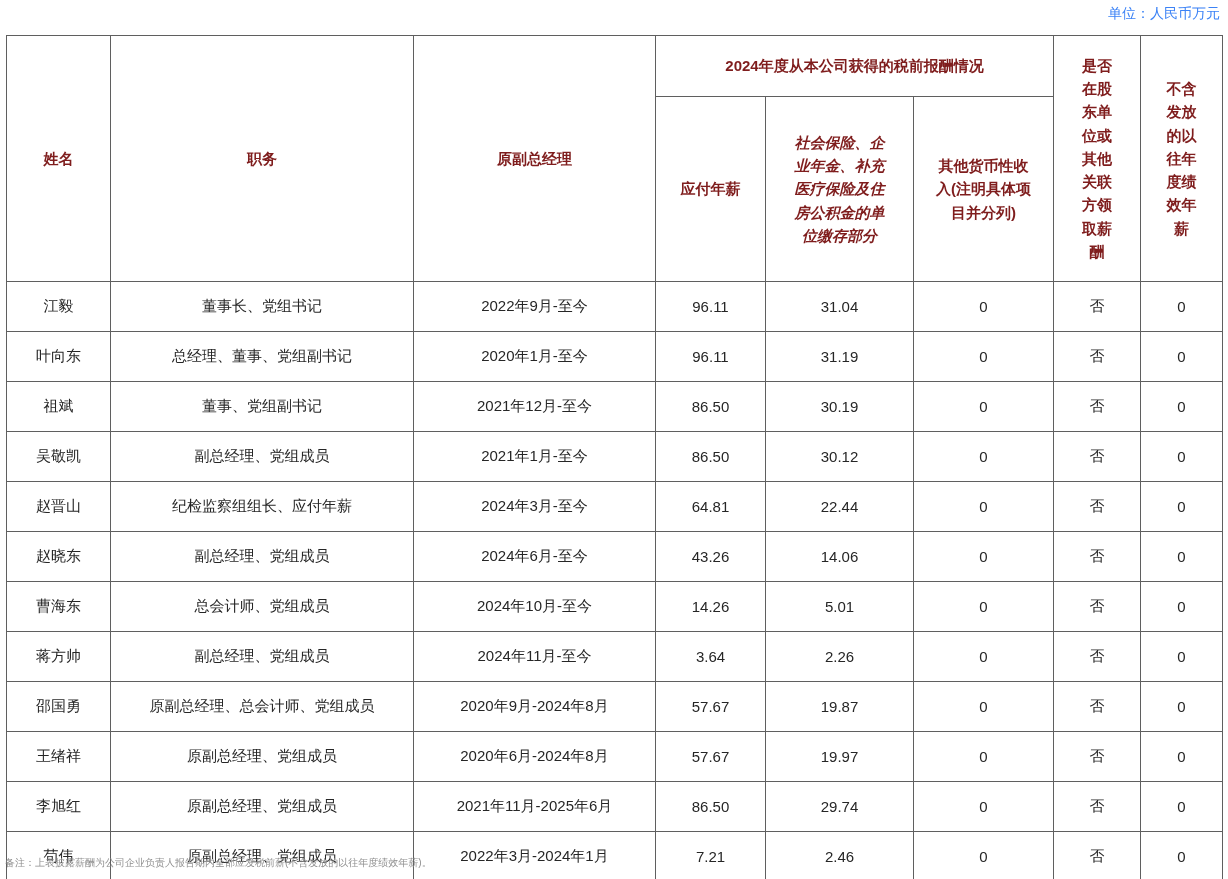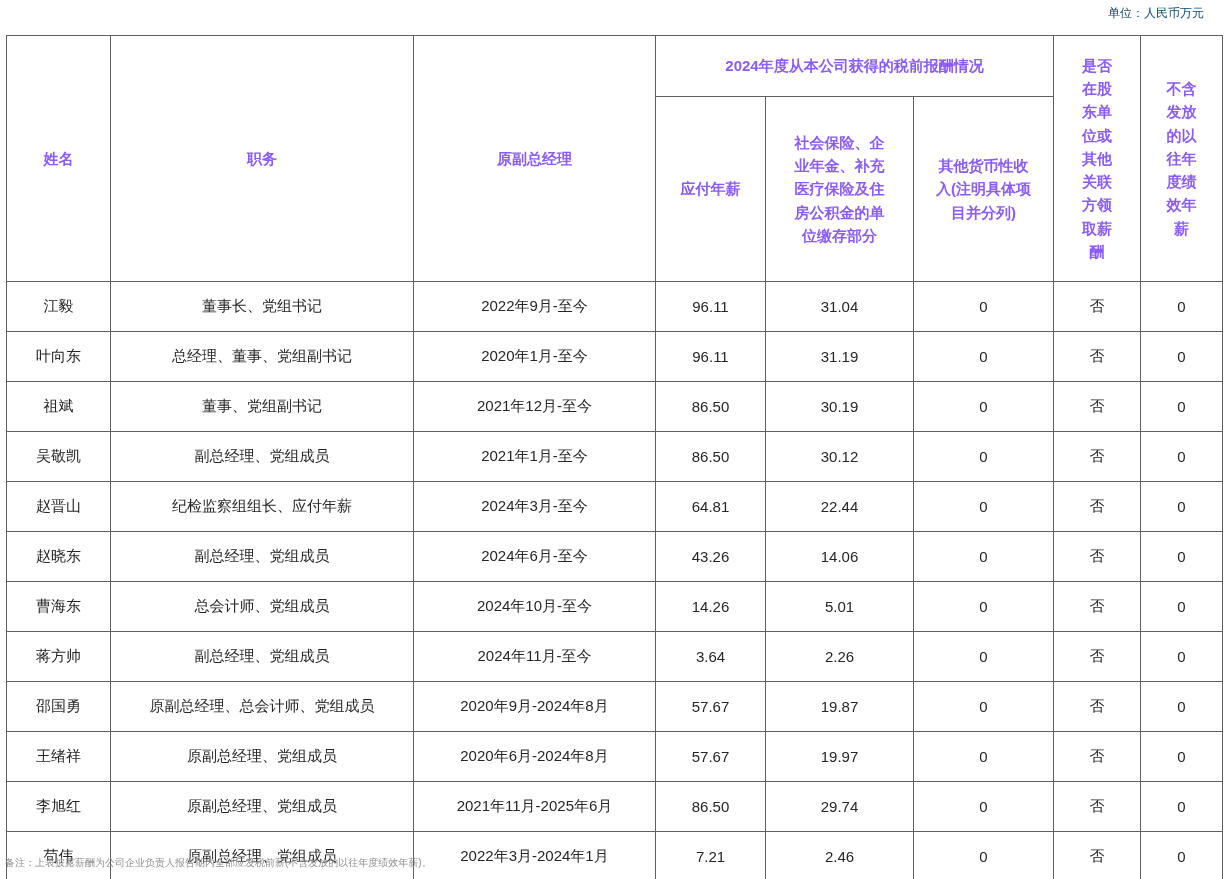--- a/index.html
+++ b/index.html
@@ -11,23 +11,23 @@
   .page {
     position: relative;
     width: 1228px;
     height: 879px;
     background: #ffffff;
     overflow: hidden;
   }
   .unit-label {
     position: absolute;
     top: 5px;
-    right: 24px;
-    font-size: 12px;
-    color: #0c4a6e;
+    right: 8px;
+    font-size: 14px;
+    color: #3b82f6;
     white-space: nowrap;
   }
   table.comp-table {
     position: absolute;
     top: 35px;
     left: 6px;
     width: 1216px;
     border-collapse: collapse;
     table-layout: fixed;
     font-size: 15px;
@@ -36,34 +36,34 @@
   table.comp-table th,
   table.comp-table td {
     border: 1px solid #5f5f5f;
     text-align: center;
     vertical-align: middle;
     padding: 2px 4px;
     background: #ffffff;
   }
   table.comp-table th {
     font-weight: bold;
-    color: #8b5cf6;
+    color: #7f1d1d;
     line-height: 1.55;
   }
   tr.group-row th.group-h { height: 56px; }
   tr.sub-row th { height: 180px; }
   tbody td { height: 45px; font-weight: normal; }
   .inner {
     margin: 0 auto;
     word-break: break-all;
     text-align: center;
   }
   .w-flag  { width: 34px; }
   .w-total { width: 34px; }
-  .w-ins   { width: 96px; }
+  .w-ins   { width: 96px; font-style: italic; }
   .w-other { width: 98px; }
   .note {
     position: absolute;
     left: 5px;
     top: 856px;
     font-size: 10px;
     color: #8f8f8f;
     white-space: nowrap;
   }
 </style>

